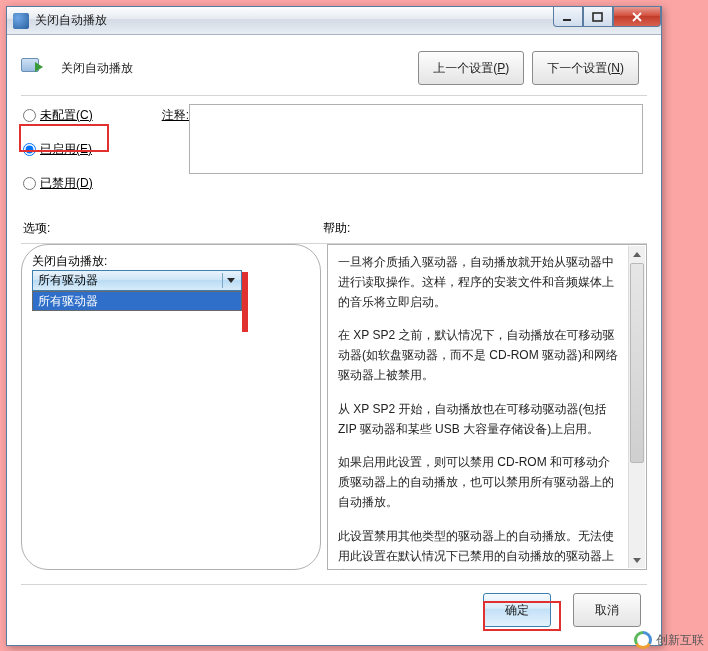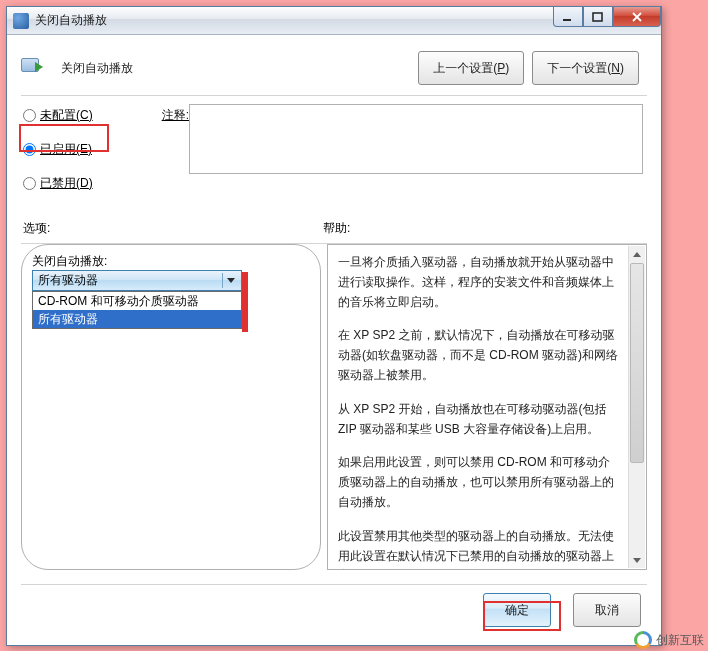--- a/index.html
+++ b/index.html
@@ -183,21 +183,20 @@
 
       <div class="panels">
         <div class="panel left" style="position:relative;">
           <div>关闭自动播放:</div>
           <div class="combo-wrap">
             <div class="combo">
               <span>所有驱动器</span>
               <span class="caret"></span>
             </div>
             <div class="combo-list">
-              <div class="combo-item">CD-ROM 和可移动介质驱动器</div>
               <div class="combo-item sel">所有驱动器</div>
             </div>
           </div>
           <div class="red-side" style="left:220px; top:27px; height:60px;"></div>
         </div>
 
         <div class="panel right">
           <div class="help-text" style="padding-right:18px;">
             <p>一旦将介质插入驱动器，自动播放就开始从驱动器中进行读取操作。这样，程序的安装文件和音频媒体上的音乐将立即启动。</p>
             <p>在 XP SP2 之前，默认情况下，自动播放在可移动驱动器(如软盘驱动器，而不是 CD-ROM 驱动器)和网络驱动器上被禁用。</p>

